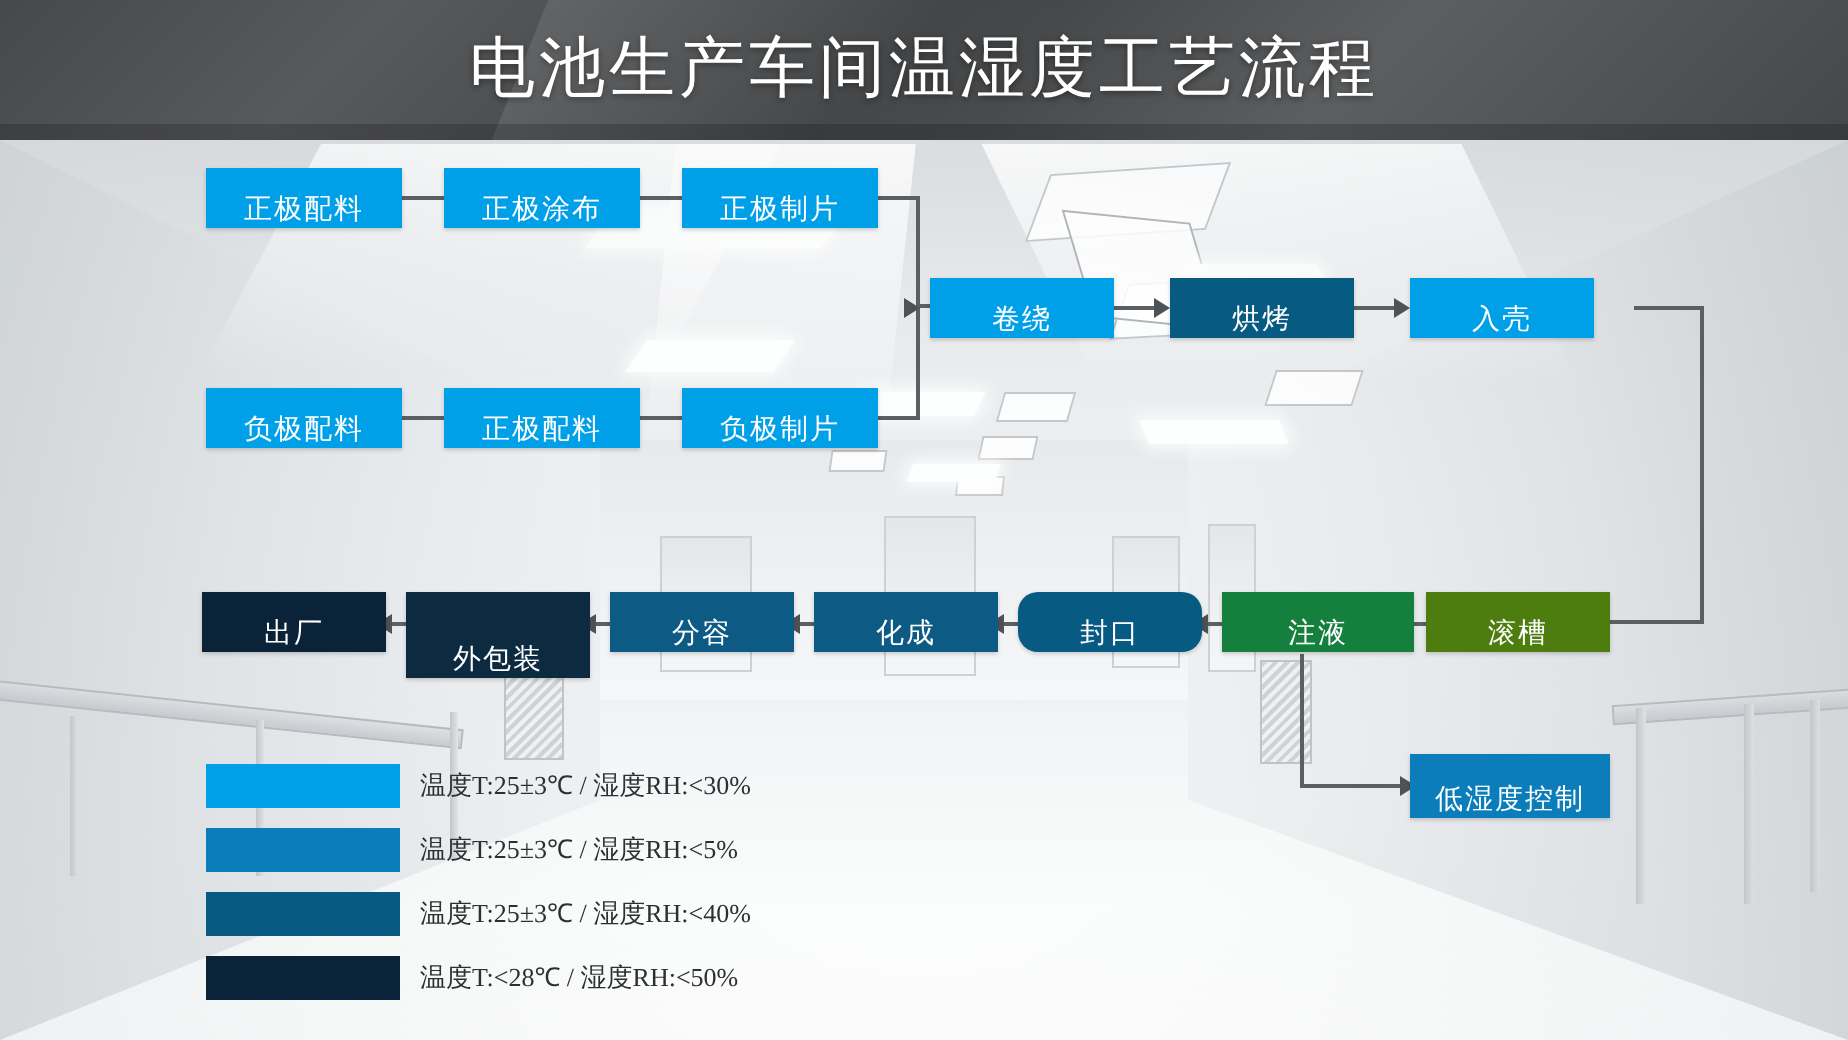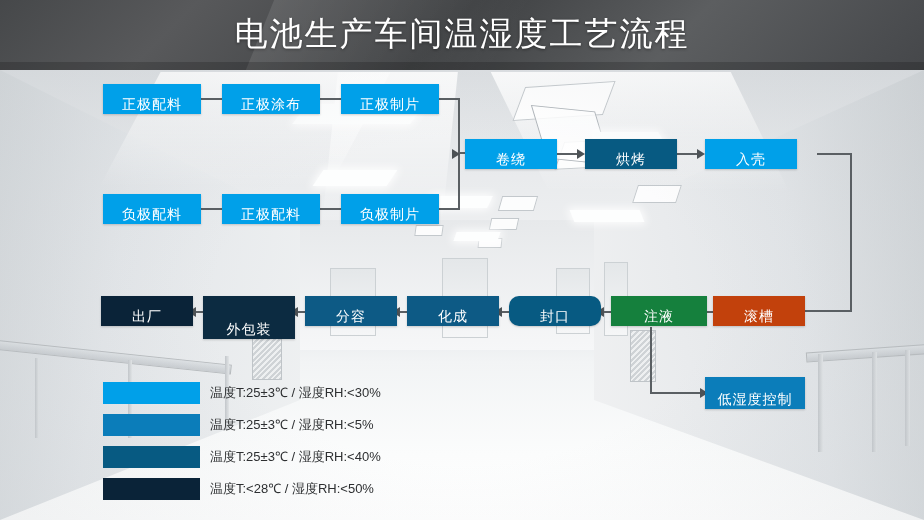--- a/index.html
+++ b/index.html
@@ -106,21 +106,21 @@
   .arrow-r{border-top:5px solid transparent;border-bottom:5px solid transparent;border-left:8px solid #4d5256;}
   .arrow-l{border-top:5px solid transparent;border-bottom:5px solid transparent;border-right:8px solid #4d5256;}
 
   
   .legend{position:absolute;left:103px;top:382px;width:430px;}
   .leg-row{position:relative;height:32px;}
   .leg-sw{position:absolute;left:0;top:0;width:97px;height:22px;}
   .leg-tx{
     position:absolute;left:107px;top:0;line-height:22px;
     color:#2d2f31;font-size:13px;white-space:nowrap;
-    font-family:Liberation Sans, sans-serif;
+    font-family:Liberation Serif, serif;
   }
 </style>
 </head>
 <body>
 
 <div id="slide">
 
   <div class="bg">
     <div class="bg-ceil"></div>
     <div class="bg-floor"></div>
@@ -250,21 +250,21 @@
   </div>
   <div class="node" style="left:407px;top:296px;width:92px;height:30px;background:#0d5a85;">
     <span class="lbl">化成</span>
   </div>
   <div class="node" style="left:509px;top:296px;width:92px;height:30px;background:#075a82;border-radius:10px;">
     <span class="lbl">封口</span>
   </div>
   <div class="node" style="left:611px;top:296px;width:96px;height:30px;background:#15803d;">
     <span class="lbl">注液</span>
   </div>
-  <div class="node" style="left:713px;top:296px;width:92px;height:30px;background:#c2410c;">
+  <div class="node" style="left:713px;top:296px;width:92px;height:30px;background:#4d7c0f;">
     <span class="lbl">滚槽</span>
   </div>
 
   <div class="node" style="left:705px;top:377px;width:100px;height:32px;background:#0b7dba;">
     <span class="lbl">低湿度控制</span>
   </div>
 
   <div class="legend">
     <div class="leg-row">
       <div class="leg-sw" style="background:#00a0e9;"></div>

